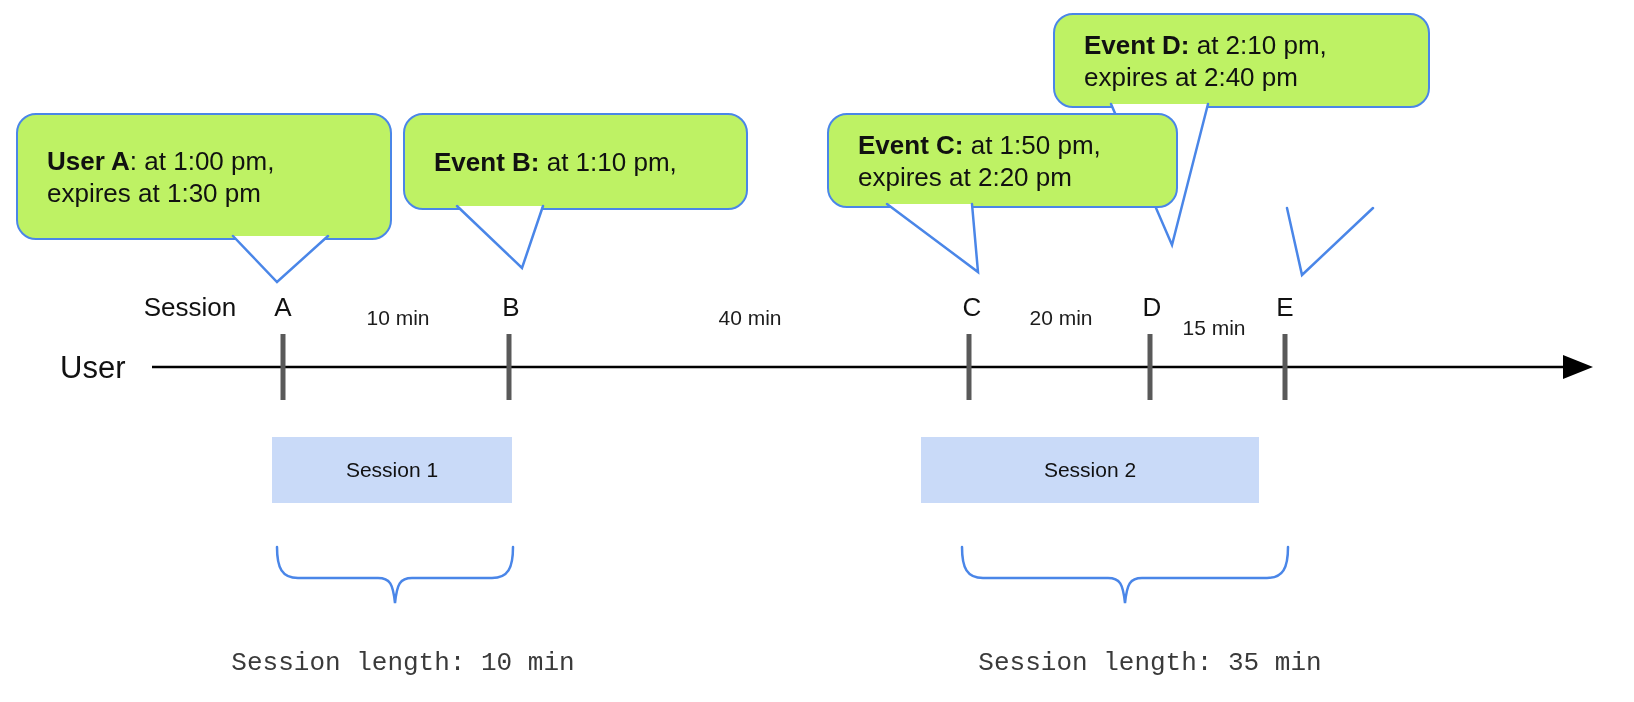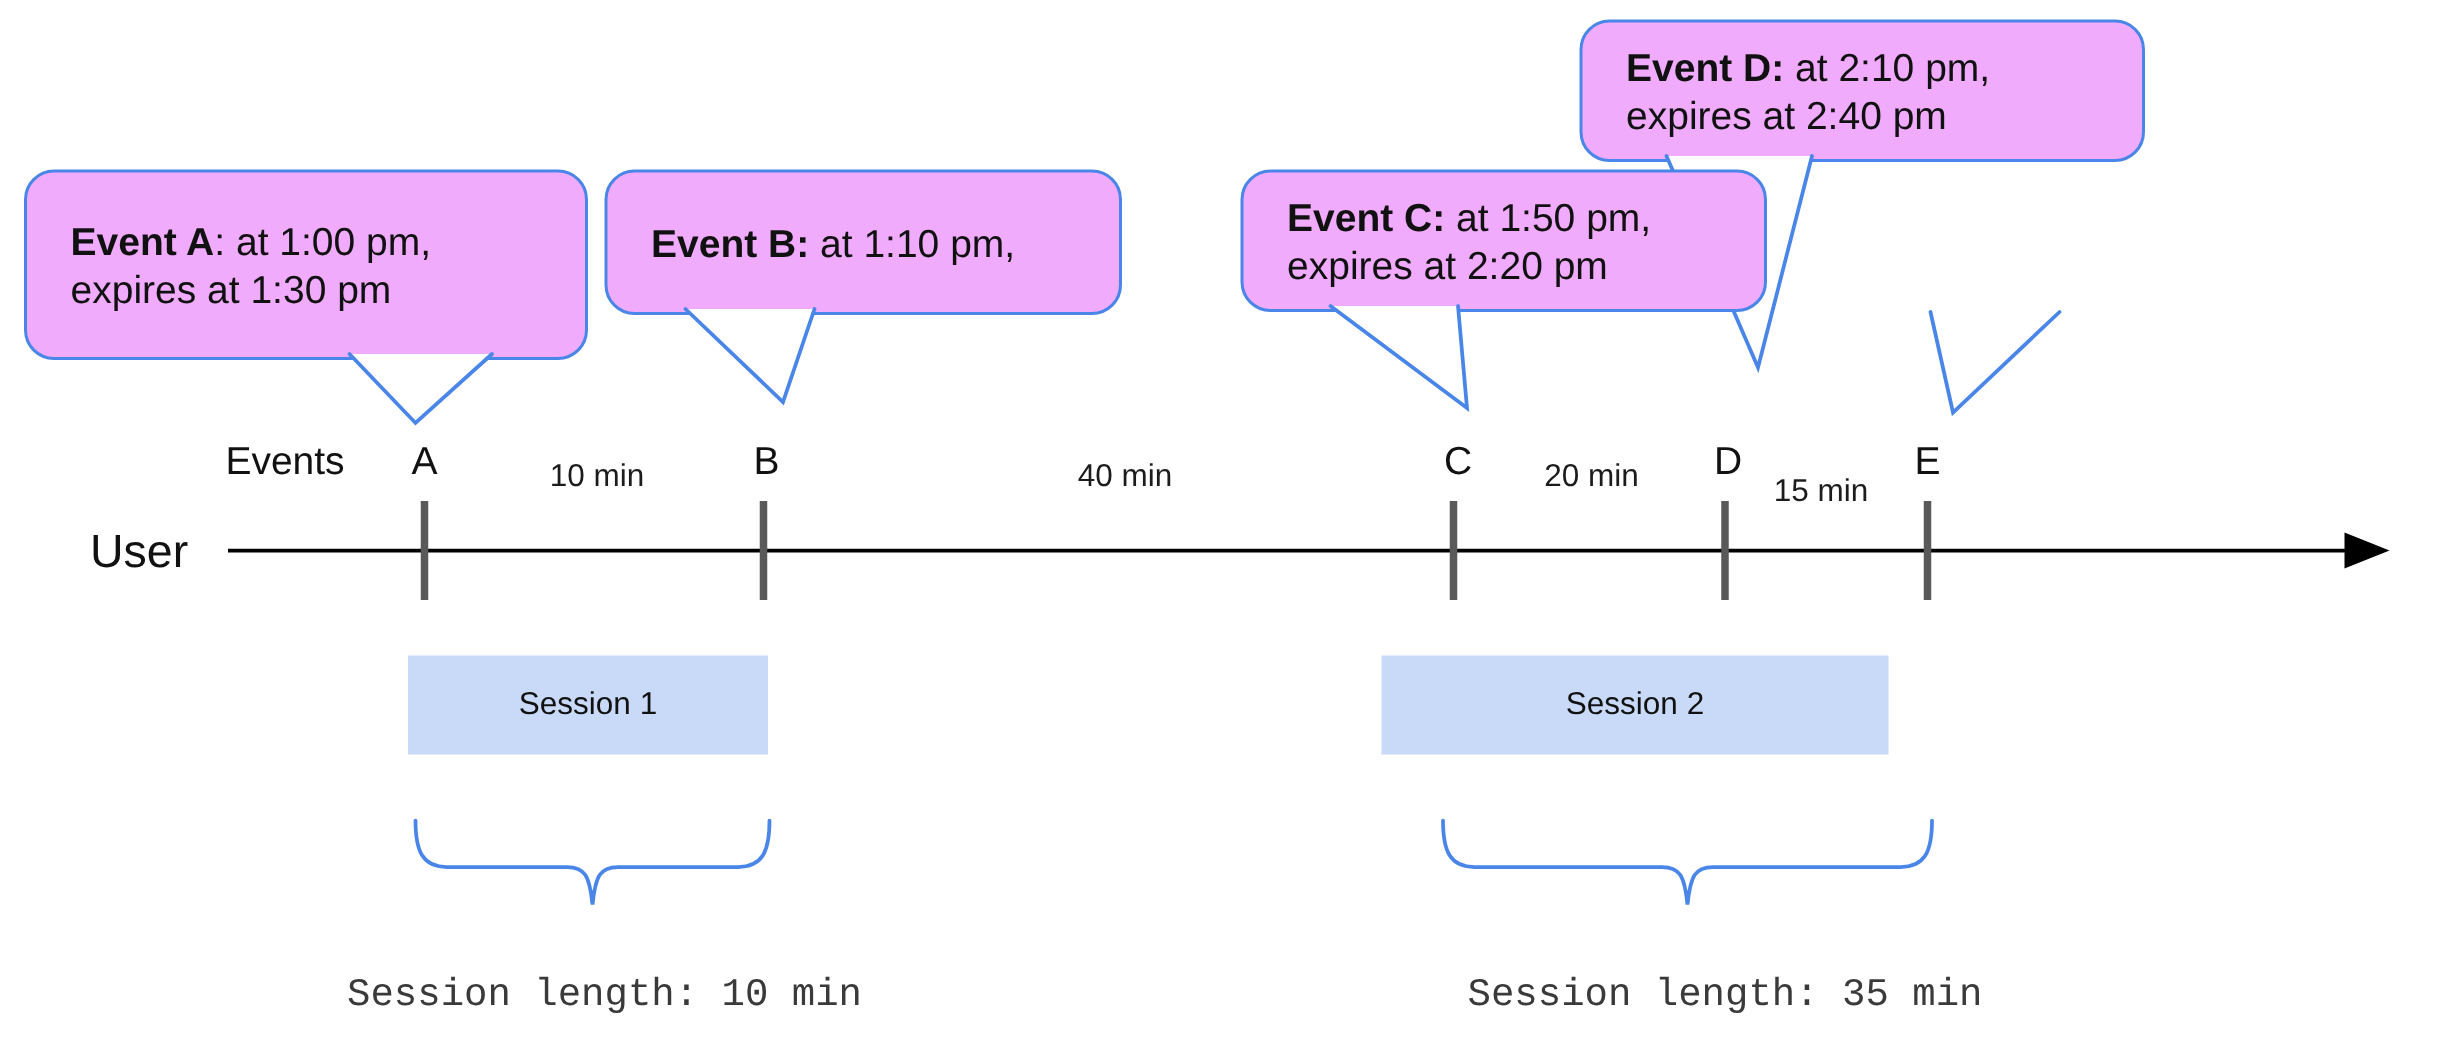--- a/index.html
+++ b/index.html
@@ -4,21 +4,21 @@
 <style>
   html,body{margin:0;padding:0;background:#ffffff;}
   .canvas{
     position:relative;width:1634px;height:702px;background:#ffffff;overflow:hidden;
     font-family:"Liberation Sans",sans-serif;color:#111111;
   }
   .layer{position:absolute;left:0;top:0;width:1634px;height:702px;pointer-events:none;}
   .z1{z-index:1}.z3{z-index:3}.z4{z-index:4}.z5{z-index:5}.z6{z-index:6}.z7{z-index:7}.z8{z-index:8}
 
   .bubble{
-    position:absolute;background:#f0abfc;border:2.5px solid #4a86e8;border-radius:20px;
+    position:absolute;background:#bef264;border:2.5px solid #4a86e8;border-radius:20px;
     box-sizing:border-box;display:flex;flex-direction:column;justify-content:center;
     padding:0 20px 0 29px;font-size:26px;line-height:32px;color:#111111;
   }
   .bubble .bold{font-weight:bold;}
 
   .lbl{position:absolute;white-space:nowrap;}
   .user-label{left:60px;top:350px;font-size:31px;color:#111111;}
   .events-label{left:190px;top:292px;font-size:26px;transform:translateX(-50%);}
   .marker-label{top:292px;font-size:26px;transform:translateX(-50%);}
   .interval-label{top:306px;font-size:21px;transform:translateX(-50%);color:#1c1c1c;}
@@ -51,21 +51,21 @@
 
   <div class="bubble z3" style="left:1053px;top:13px;width:377px;height:95px;">
     <div><span class="bold">Event D:</span><span> at 2:10 pm,</span></div>
     <div>expires at 2:40 pm</div>
   </div>
   <svg class="layer z4" viewBox="0 0 1634 702">
     <path d="M 1111,104 L 1172,245 L 1208,104" fill="#ffffff" stroke="#4a86e8" stroke-width="2.5" stroke-linecap="round"></path>
   </svg>
 
   <div class="bubble z3" style="left:16px;top:113px;width:376px;height:127px;">
-    <div><span class="bold">Event A</span><span>: at 1:00 pm,</span></div>
+    <div><span class="bold">User A</span><span>: at 1:00 pm,</span></div>
     <div>expires at 1:30 pm</div>
   </div>
   <svg class="layer z4" viewBox="0 0 1634 702">
     <path d="M 233,236 L 277,282 L 328,236" fill="#ffffff" stroke="#4a86e8" stroke-width="2.5" stroke-linecap="round"></path>
   </svg>
 
   <div class="bubble z3" style="left:403px;top:113px;width:345px;height:97px;">
     <div><span class="bold">Event B:</span><span> at 1:10 pm,</span></div>
   </div>
   <svg class="layer z4" viewBox="0 0 1634 702">
@@ -78,21 +78,21 @@
   </div>
   <svg class="layer z6" viewBox="0 0 1634 702">
     <path d="M 887,204 L 978,272 L 972,204" fill="#ffffff" stroke="#4a86e8" stroke-width="2.5" stroke-linecap="round"></path>
   </svg>
 
   <svg class="layer z8" viewBox="0 0 1634 702">
     <path d="M 1287,208 L 1302,275 L 1373,208" fill="#ffffff" stroke="#4a86e8" stroke-width="2.5" stroke-linecap="round"></path>
   </svg>
 
   <div class="lbl user-label">User</div>
-  <div class="lbl events-label">Events</div>
+  <div class="lbl events-label">Session</div>
 
   <div class="lbl marker-label" style="left:283px;">A</div>
   <div class="lbl marker-label" style="left:511px;">B</div>
   <div class="lbl marker-label" style="left:972px;">C</div>
   <div class="lbl marker-label" style="left:1152px;">D</div>
   <div class="lbl marker-label" style="left:1285px;">E</div>
 
   <div class="lbl interval-label" style="left:398px;">10 min</div>
   <div class="lbl interval-label" style="left:750px;">40 min</div>
   <div class="lbl interval-label" style="left:1061px;">20 min</div>

